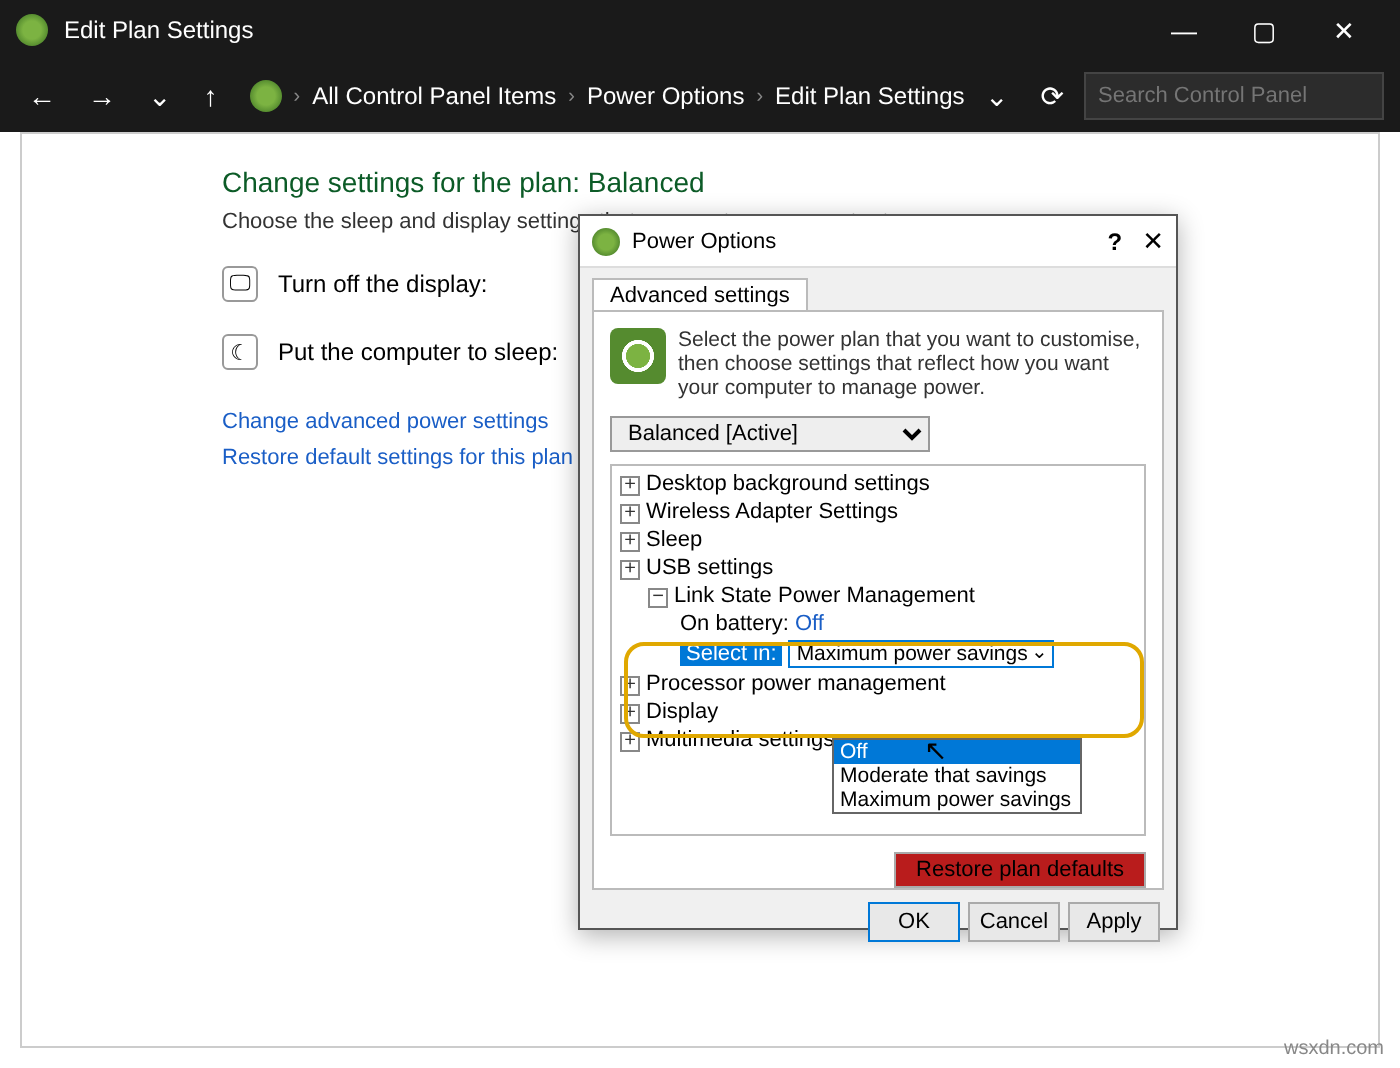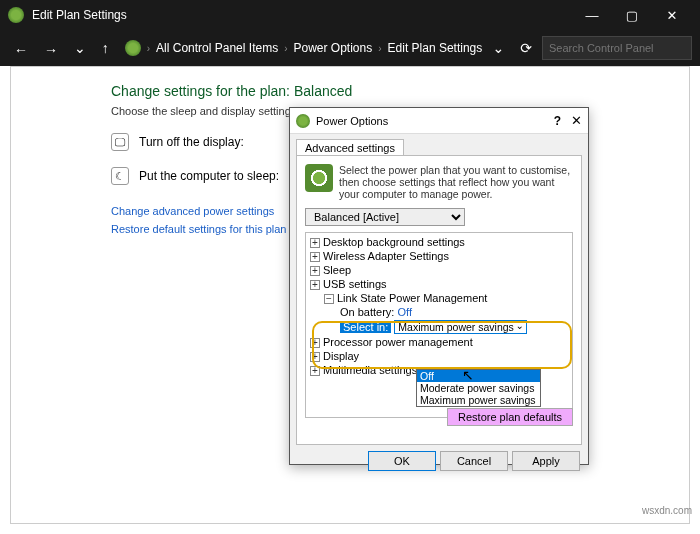--- a/index.html
+++ b/index.html
@@ -48,29 +48,29 @@
 .exp { display: inline-block; width: 10px; height: 10px; border: 1px solid #888; text-align: center; line-height: 8px; font-size: 10px; margin-right: 3px; color: #333; }
 .highlight-box { position: absolute; border: 2px solid #e0a800; border-radius: 10px; pointer-events: none; }
 .hl1 { top: 88px; left: 6px; width: 260px; height: 48px; }
 .sel-row { background: #0078d7; color: #fff; display: inline-block; padding: 0 3px; }
 .combo { display: inline-block; border: 1px solid #0078d7; background: #fff; color: #000; padding: 0 12px 0 3px; position: relative; font-size: 10.5px; }
 .combo::after { content: "⌄"; position: absolute; right: 2px; top: -1px; font-size: 10px; }
 .dropdown { position: absolute; top: 136px; left: 110px; width: 125px; background: #fff; border: 1px solid #666; font-size: 10.5px; z-index: 10; }
 .dropdown .opt { padding: 0 3px; }
 .dropdown .opt.sel { background: #0078d7; color: #fff; }
 .cursor { position: absolute; top: 134px; left: 156px; font-size: 14px; z-index: 20; }
-.restore-btn { position: absolute; bottom: 18px; right: 8px; padding: 2px 10px; font-size: 11px; background: #f0abfc; border: 1px solid #aaa; }
+.restore-btn { position: absolute; bottom: 0; right: 8px; padding: 2px 10px; font-size: 11px; background: #b91c1c; border: 1px solid #aaa; }
 .dlg-btns { display: flex; justify-content: flex-end; gap: 4px; padding: 6px 8px; }
-.dlg-btns button { width: 68px; height: 20px; font-size: 11px; background: #e8e8e8; border: 1px solid #aaa; }
+.dlg-btns button { width: 46px; height: 20px; font-size: 11px; background: #e8e8e8; border: 1px solid #aaa; }
 .dlg-btns button.primary { border: 1.5px solid #0078d7; }
 
 
 .watermark { position: absolute; bottom: 10px; left: 0; right: 0; text-align: center; font-size: 16px; color: #222; z-index: -1; }
 .watermark .logo { display: inline-block; width: 18px; height: 18px; background: linear-gradient(135deg, #0099ff, #005bbb); transform: skewX(-10deg); vertical-align: middle; margin-left: 4px; }
-.wm-src { position: absolute; bottom: 18px; right: 8px; font-size: 10px; color: #888; margin-top: 16px; }
+.wm-src { position: absolute; bottom: 4px; right: 8px; font-size: 10px; color: #888; margin-top: 16px; }
 </style>
 </head>
 <body>
 
 <div class="titlebar">
   <div class="icon"></div>
   <div class="title">Edit Plan Settings</div>
   <div class="win-controls">
     <div class="win-btn">—</div>
     <div class="win-btn">▢</div>
@@ -141,21 +141,21 @@
       <div class="tree-item" style="padding-left:32px"><span>On battery:</span> <span style="color:#1a5ec6">Off</span></div>
       <div class="tree-item" style="padding-left:32px"><span class="sel-row">Select in:</span> <span class="combo">Maximum power savings</span></div>
       <div class="tree-item"><span class="exp">+</span><span>Processor power management</span></div>
       <div class="tree-item"><span class="exp">+</span><span>Display</span></div>
       <div class="tree-item"><span class="exp">+</span><span>Multimedia settings</span></div>
 
       <div class="highlight-box hl1"></div>
 
       <div class="dropdown">
         <div class="opt sel">Off</div>
-        <div class="opt">Moderate power savings</div>
+        <div class="opt">Moderate that savings</div>
         <div class="opt">Maximum power savings</div>
       </div>
       <div class="cursor">↖</div>
     </div>
     <button class="restore-btn">Restore plan defaults</button>
   </div>
   <div class="dlg-btns">
     <button class="primary">OK</button>
     <button>Cancel</button>
     <button>Apply</button>

